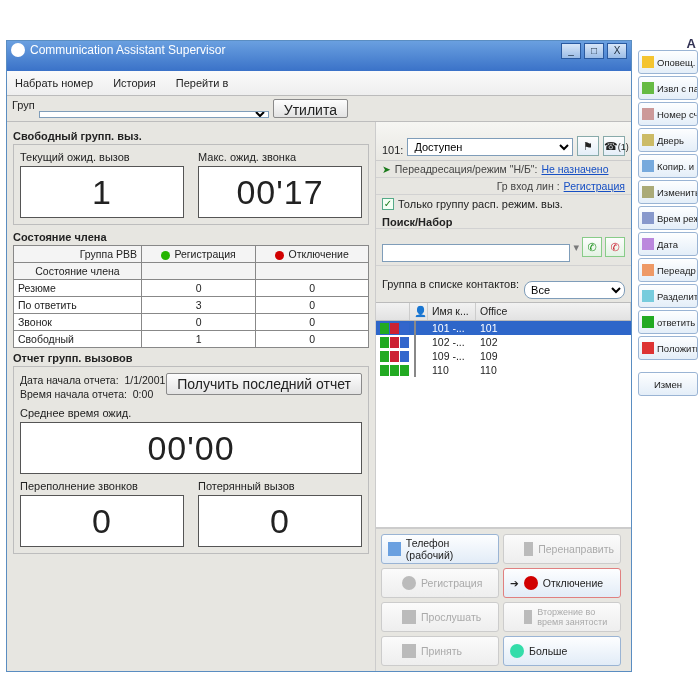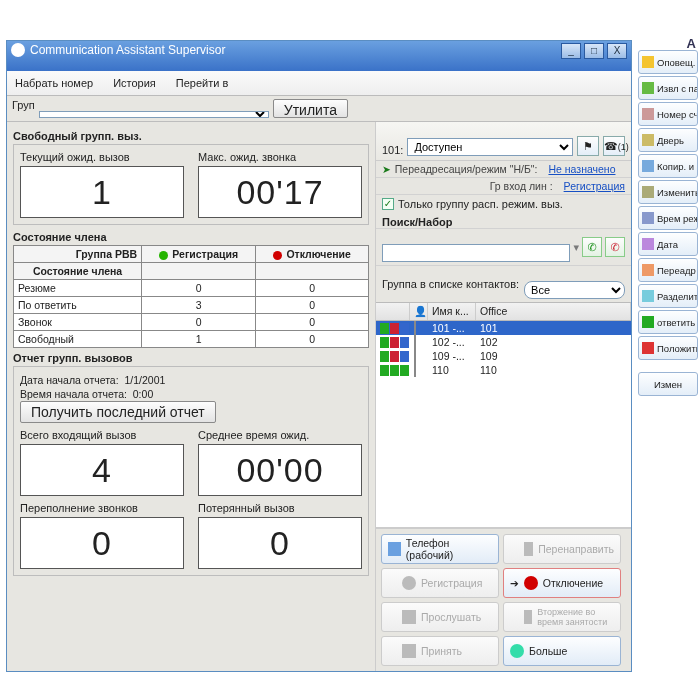--- a/index.html
+++ b/index.html
@@ -20,31 +20,31 @@
   .leftpane { width:368px; padding:4px 6px; overflow:hidden; }
   .rightpane { flex:1; border-left:1px solid #ccc; display:flex; flex-direction:column; }
   .section-title { font-weight:bold; margin:4px 0 2px; background:#e7e6e1; }
   .panel { border:1px solid #bdbdbd; padding:6px; margin-bottom:6px; background:#e7e6e1; }
   .bigrow { display:flex; gap:14px; }
   .bigcell { flex:1; }
   .bigcell .cap { font-size:11px; margin-bottom:3px; }
   .bigbox { border:1px solid #555; background:#fff; height:52px; display:flex; align-items:center; justify-content:center; font-size:34px; font-weight:500; letter-spacing:1px; }
   .mtable { width:100%; border-collapse:collapse; background:#fff; }
   .mtable td,.mtable th { border:1px solid #888; padding:2px 4px; font-size:10.5px; text-align:center; }
-  .mtable th { background:#f4f4f4; font-weight:bold; }
+  .mtable th { background:#f4f4f4; font-weight:normal; }
   .mtable td.l { text-align:left; }
   .dot { display:inline-block; width:9px; height:9px; border-radius:50%; margin-right:4px; vertical-align:middle; }
   .green{background:#25b400;} .red{background:#d10000;}
-  .repinfo { display:flex; justify-content:space-between; align-items:flex-start; margin-bottom:6px;flex-direction:column; }
+  .repinfo { display:flex; justify-content:space-between; align-items:flex-start; margin-bottom:6px; }
   .repinfo .ri { font-size:10.5px; line-height:14px; }
   .rp-top { padding:4px 6px; display:flex; align-items:flex-end; gap:4px; border-bottom:1px solid #ccc; background:linear-gradient(#f6f6f3,#e9e8e3); flex-wrap:wrap; }
   .statussel { flex:1; min-width:90px; }
   .sq { width:22px; height:20px; border:1px solid #8aa; background:linear-gradient(#fdfdfd,#e4eef8); text-align:center; line-height:18px; cursor:pointer; }
   .rp-sub { padding:2px 6px; font-size:10.5px; color:#444; display:flex; align-items:center; gap:4px; border-bottom:1px solid #d2d2d2; }
-  .rp-sub a { color:#164fc4; text-decoration:underline;margin-left:7px; }
+  .rp-sub a { color:#164fc4; text-decoration:underline; }
   .inline { display:flex; align-items:center; gap:4px; padding:3px 6px; }
   .chk { width:12px; height:12px; border:1px solid #5a8; background:#f4fff4; color:#1a7a1a; font-size:10px; text-align:center; line-height:10px; }
   .searchrow { display:flex; align-items:center; gap:3px; padding:3px 6px; border-top:1px solid #d2d2d2; }
   .searchrow input { flex:1; height:18px; }
   .ico { width:20px; height:20px; border:1px solid #8c8; background:linear-gradient(#fdfdfd,#e3f2e3); display:inline-flex; align-items:center; justify-content:center; cursor:pointer; font-size:11px; }
   .contactbar { padding:3px 6px; display:flex; align-items:center; gap:5px; border-top:1px solid #d2d2d2; }
   .contactbar select{ flex:1;border-radius:8px; }
   .listhdr { display:flex; background:linear-gradient(#f2f2f2,#e2e2e2); border-top:1px solid #bbb; border-bottom:1px solid #bbb; font-size:10.5px; }
   .listhdr div { padding:2px 4px; border-right:1px solid #ccc; }
   .list { flex:1; background:#fff; overflow:auto; border-bottom:1px solid #ccc; }
@@ -154,24 +154,20 @@
       <div class="panel">
         <div class="repinfo">
           <div class="ri">
             <span>Дата начала отчета:</span>&nbsp;&nbsp;<span>1/1/2001</span><br>
             <span>Время начала отчета:</span>&nbsp;&nbsp;<span>0:00</span>
           </div>
           <span class="btn">Получить последний отчет</span>
         </div>
         <div class="bigrow">
           <div class="bigcell">
-            <div class="cap">Всего входящий вызов</div>
-            <div class="bigbox">4</div>
-          </div>
-          <div class="bigcell">
             <div class="cap">Среднее время ожид.</div>
             <div class="bigbox">00'00</div>
           </div>
         </div>
         <div class="bigrow" style="margin-top:6px">
           <div class="bigcell">
             <div class="cap">Переполнение звонков</div>
             <div class="bigbox">0</div>
           </div>
           <div class="bigcell">

